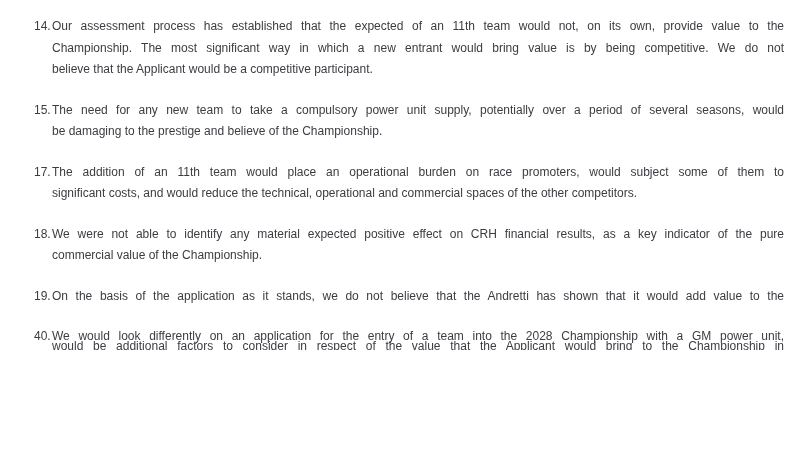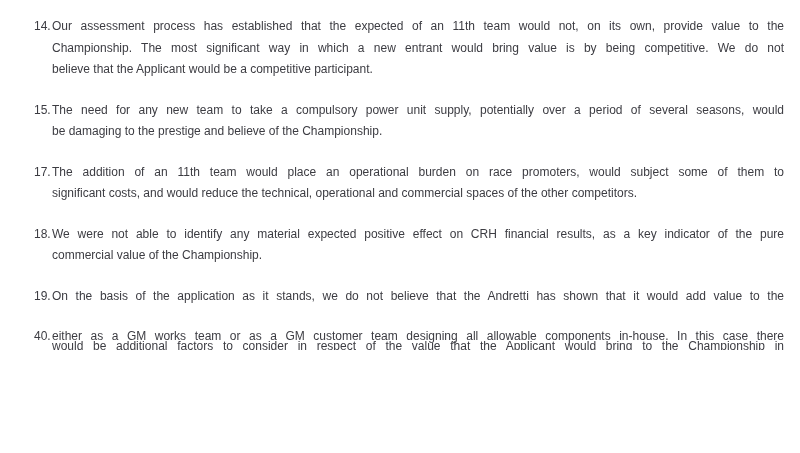--- a/index.html
+++ b/index.html
@@ -88,18 +88,18 @@
       </div>
       <div class="item">
         <span class="num">19.</span>
         <div class="item-text">
           <div class="line">On the basis of the application as it stands, we do not believe that the Andretti has shown that it would add value to the</div>
         </div>
       </div>
       <div class="item">
         <span class="num">40.</span>
         <div class="item-text">
-          <div class="line">either as a GM works team or as a GM customer team designing all allowable components in-house.  In this case there</div>
+          <div class="line">We would look differently on an application for the entry of a team into the 2028 Championship with a GM power unit,</div>
           <div class="line is-partial">would be additional factors to consider in respect of the value that the Applicant would bring to the Championship in</div>
         </div>
       </div>
     </div>
 </div>
 
 </body></html>

